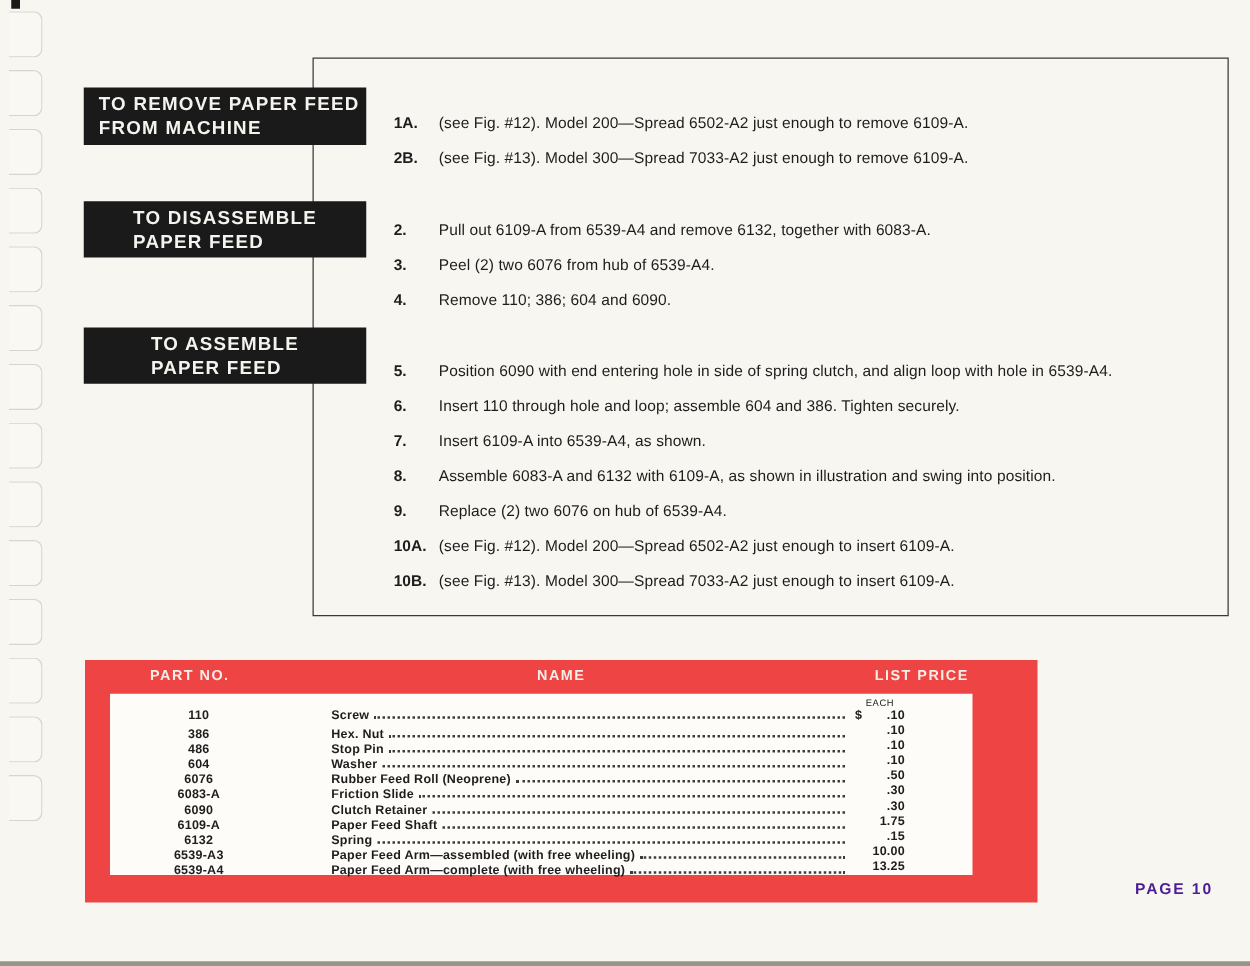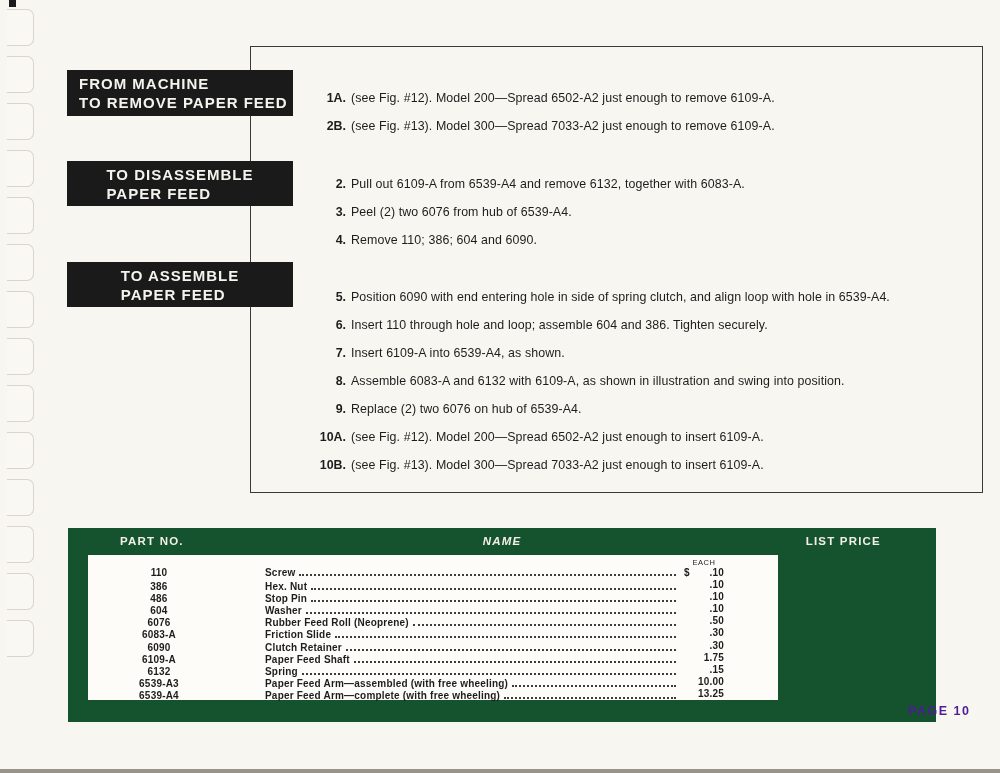--- a/index.html
+++ b/index.html
@@ -63,36 +63,36 @@
   .group-disassemble { top: 170px; }
   .group-assemble { top: 283px; }
   .instr-item {
     display: flex;
     height: 28px;
     align-items: center;
     white-space: nowrap;
     font-size: 12.4px;
     color: #1d1d1d;
   }
-  .instr-num { width: 31px; text-align: right; font-weight: 700; flex: none; }
+  .instr-num { width: 31px; font-weight: 700; flex: none; }
   .instr-text { margin-left: 5px; letter-spacing: 0.1px; }
 
   
   .parts-frame {
     position: absolute;
     left: 68px; top: 528px;
-    width: 868px; height: 194px;
-    background: #14532d;
+    width: 762px; height: 194px;
+    background: #ef4444;
   }
   .tbl-head {
     position: absolute; top: 7px; left: 0; right: 0; height: 16px;
     color: #f2efe9; font-weight: 700; font-size: 11.5px; letter-spacing: 1.2px;
   }
   .th-part  { position: absolute; left: 52px; }
-  .th-name  { position: absolute; left: 0; right: 0; text-align: center; font-style: italic; }
+  .th-name  { position: absolute; left: 0; right: 0; text-align: center; }
   .th-price { position: absolute; right: 55px; }
 
   .tbl-panel {
     position: absolute;
     left: 20px; top: 27px;
     width: 690px; height: 145px;
     background: #fdfcf8;
   }
   .each-label {
     position: absolute; top: 3px; left: 590px; width: 52px;
@@ -151,22 +151,22 @@
       <div class="binding-mark" style="top: 526px;"></div>
       <div class="binding-mark" style="top: 573px;"></div>
       <div class="binding-mark" style="top: 620px;"></div>
     </div>
   <div class="speck"></div>
 
   <div class="rule-box"></div>
 
   <div class="plate plate-1">
     <div class="plate-inner">
+      <div>TO REMOVE PAPER FEED</div>
       <div>FROM MACHINE</div>
-      <div>TO REMOVE PAPER FEED</div>
     </div>
   </div>
   <div class="plate plate-2">
     <div class="plate-inner">
       <div>TO DISASSEMBLE</div>
       <div>PAPER FEED</div>
     </div>
   </div>
   <div class="plate plate-3">
     <div class="plate-inner">

